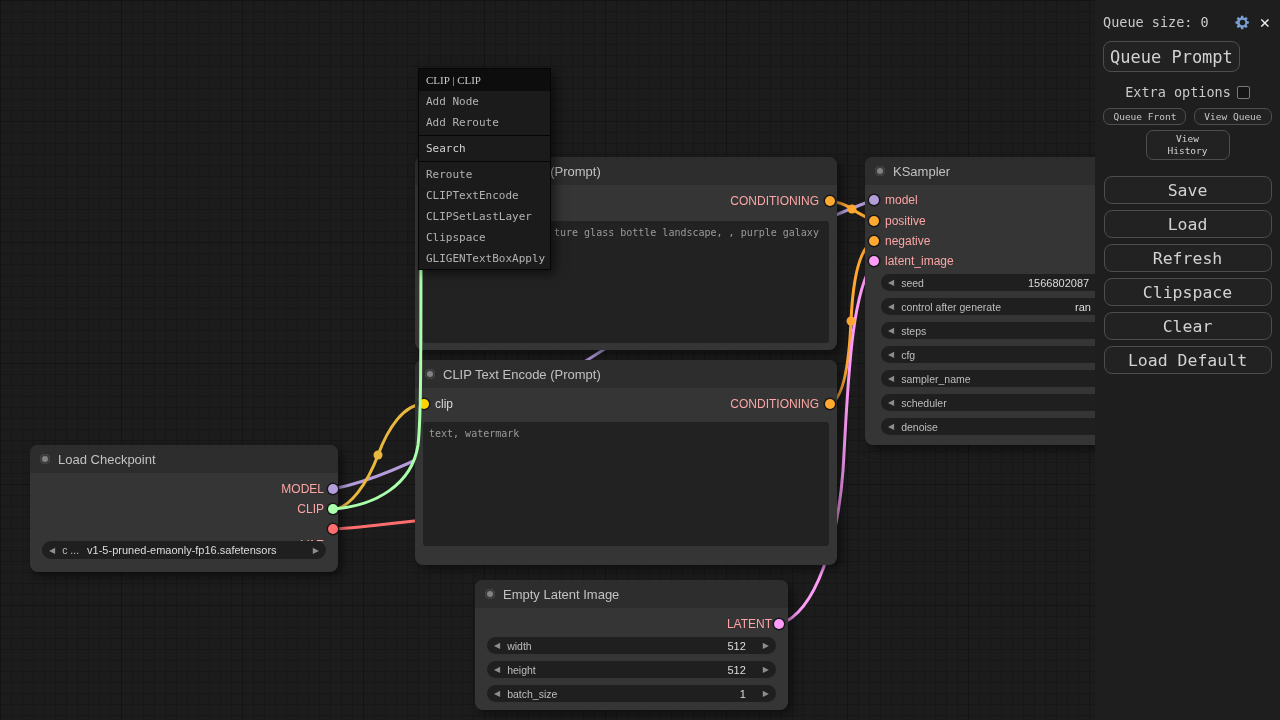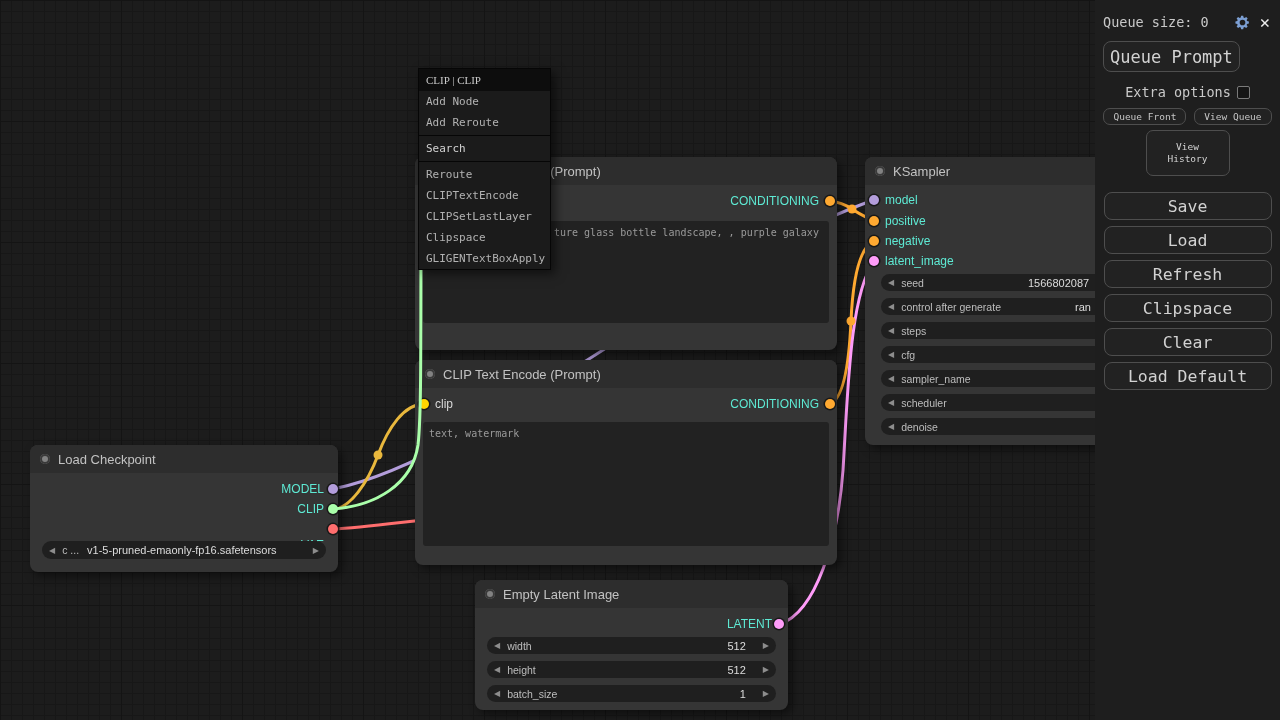--- a/index.html
+++ b/index.html
@@ -17,21 +17,21 @@
   svg.wires-top{position:absolute;left:0;top:0;z-index:20;pointer-events:none;}
   svg.wires path,svg.wires-top path{fill:none;stroke-width:3;stroke-linecap:round;}
 
   .node{position:absolute;background:#353535;border-radius:8px;z-index:10;
         box-shadow:4px 4px 10px rgba(0,0,0,.5);}
   .node-title{height:28px;background:#2d2d2d;border-radius:8px 8px 0 0;display:flex;
         align-items:center;padding:0 10px;color:#c2c2c2;font-size:13px;white-space:nowrap;}
   .title-dot{width:10px;height:10px;border-radius:50%;background:#828282;
         box-shadow:inset 0 0 0 2px #3a3a3a;margin-right:8px;flex:none;}
   .slot-row{position:absolute;height:16px;display:flex;align-items:center;
-        color:#5eead4;font-size:12px;white-space:nowrap;}
+        color:#fca5a5;font-size:12px;white-space:nowrap;}
   .slot-row.bright{color:#d8d8d8;}
   .pdot{position:absolute;width:10px;height:10px;border-radius:50%;z-index:11;
         box-shadow:0 0 0 1.5px rgba(15,15,15,.75);}
   .widget{position:absolute;background:#1f1f1f;border-radius:9px;display:flex;align-items:center;
         padding:0 7px;color:#bdbdbd;font-size:10.5px;height:17px;overflow:hidden;white-space:nowrap;
         box-sizing:border-box;}
   .widget .arrow{color:#8d8d8d;font-size:8px;flex:none;}
   .widget .arrow.r{margin-left:auto;}
   .widget .wname{margin-left:7px;overflow:hidden;}
   .widget .wval{margin-left:auto;margin-right:17px;color:#dcdcdc;font-size:11px;}
@@ -58,21 +58,21 @@
         font-family:inherit;display:flex;align-items:center;justify-content:center;cursor:pointer;
         box-sizing:border-box;}
   .sbtn.big{height:31px;margin:9px 10px 0 8px;font-size:17px;}
   .extra-row{display:flex;align-items:center;justify-content:center;gap:6px;margin-top:12px;
         font-size:13.5px;color:#c9c9c9;}
   .checkbox{width:13px;height:13px;border:1px solid #7a7a7a;background:#151515;border-radius:2px;
         cursor:pointer;box-sizing:border-box;}
   .small-row{display:flex;justify-content:center;gap:8px;margin-top:8px;}
   .sbtn.tiny{font-size:9.5px;height:17px;padding:0 9px;border-radius:7px;color:#c6c6c6;}
   .vh-row{display:flex;justify-content:center;margin-top:5px;}
-  .sbtn.vh{width:84px;height:46px;font-size:9.5px;line-height:1.25;text-align:center;
+  .sbtn.vh{width:84px;height:30px;font-size:9.5px;line-height:1.25;text-align:center;
         padding:2px 16px;border-radius:7px;white-space:normal;}
   .sbtn.action{display:flex;width:168px;height:28px;margin:6px auto 0 auto;font-size:16.5px;}
   .sbtn.action.first{margin-top:16px;}
 </style>
 </head>
 <body>
 
 <div id="app">
 
   <svg class="wires" width="1280" height="720">
@@ -110,21 +110,21 @@
   </div>
 
   <div class="node" style="left:415px;top:157px;width:422px;height:193px;">
     <div class="node-title">
       <span class="title-dot"></span>
       <span>CLIP Text Encode (Prompt)</span>
     </div>
     <div class="slot-row" style="top:36px;right:18px;">
         <span>CONDITIONING</span>
       </div>
-    <div class="textarea" style="left:8px;top:64px;width:406px;height:102px;text-indent:125px;">ture glass bottle landscape, , purple galaxy</div>
+    <div class="textarea" style="left:8px;top:64px;width:406px;height:122px;text-indent:125px;">ture glass bottle landscape, , purple galaxy</div>
   </div>
 
   <div class="node" style="left:415px;top:360px;width:422px;height:205px;">
     <div class="node-title">
       <span class="title-dot"></span>
       <span>CLIP Text Encode (Prompt)</span>
     </div>
     <div class="slot-row bright" style="top:36px;left:20px;">
         <span>clip</span>
       </div>

